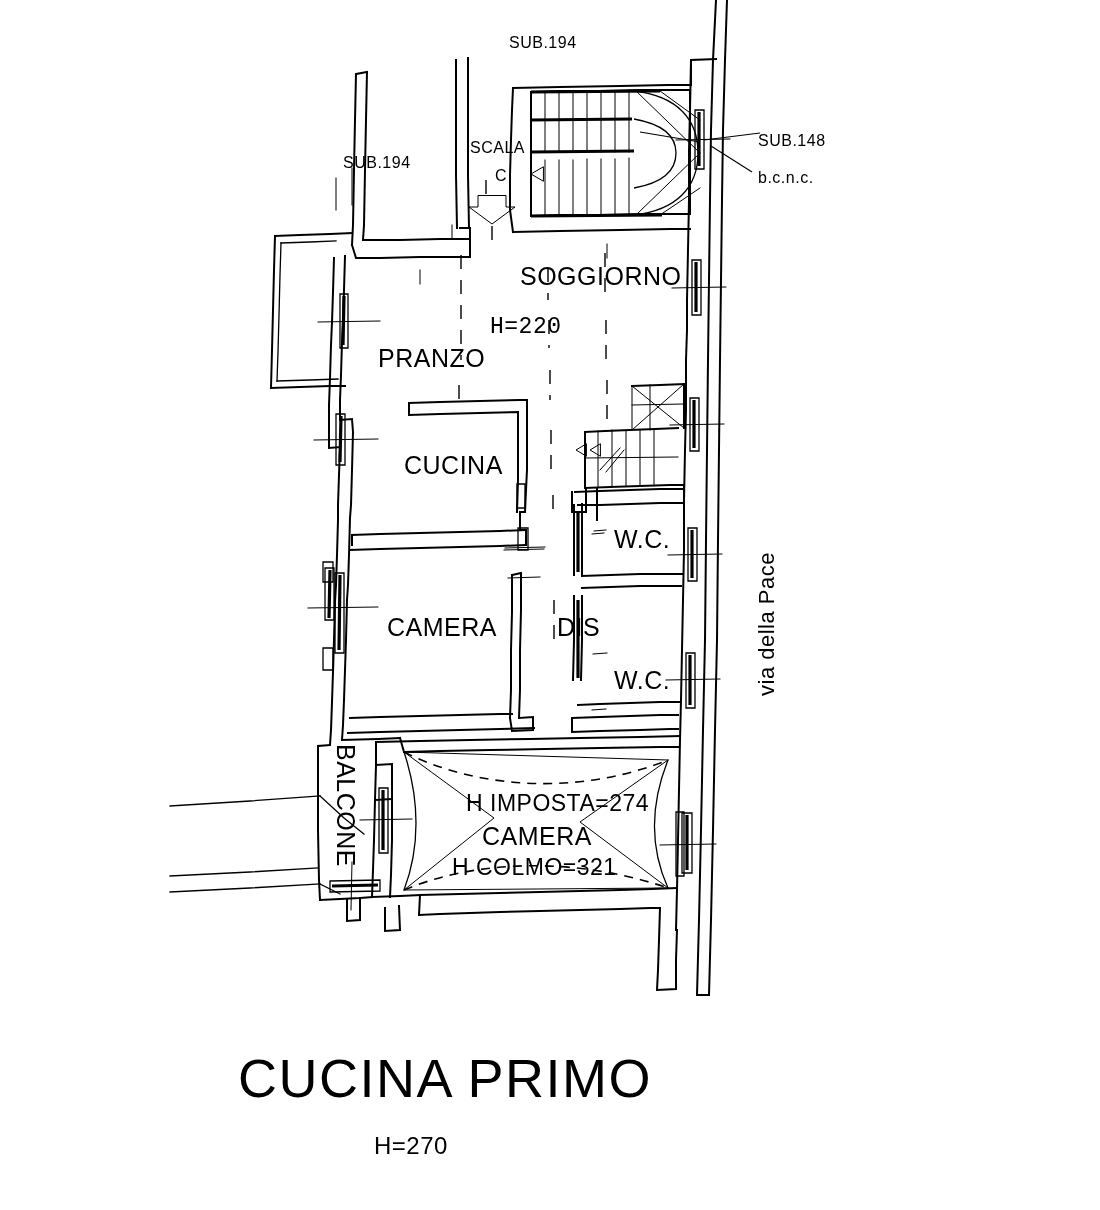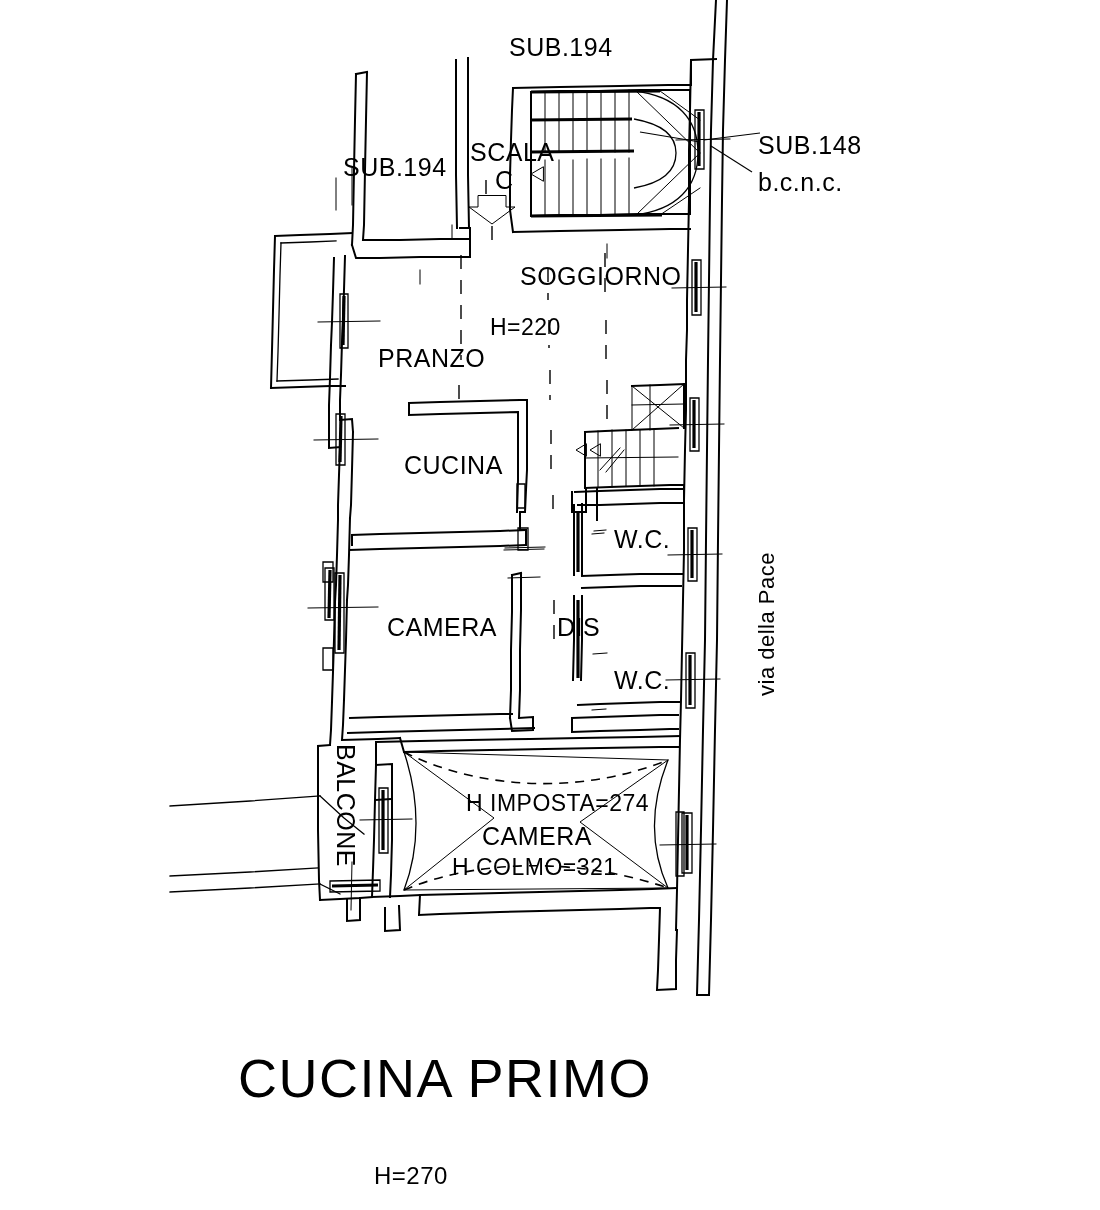--- a/index.html
+++ b/index.html
@@ -14,21 +14,21 @@
 
   .lbl{
     position:absolute;
     font-family:"Liberation Sans","DejaVu Sans",sans-serif;
     color:#000;
     white-space:nowrap;
     line-height:1;
     letter-spacing:0.5px;
   }
   .lbl-room{font-size:25px;}
-  .lbl-sub{font-size:25px;}
+  .lbl-sub{font-size:16px;}
   .lbl-small{font-size:22px;}
   .lbl-h{font-size:23px;}
   .lbl-title{font-size:54px;letter-spacing:1.5px;}
   .lbl-sub-title{font-size:24px;}
   .rot-ccw{transform:rotate(-90deg);transform-origin:0 0;}
   .rot-cw{transform:rotate(90deg);transform-origin:0 0;}
 </style>
 </head>
 <body>
 
@@ -332,21 +332,21 @@
   <div class="lbl lbl-sub" style="left:509px; top:35px;">SUB.194</div>
 
   <div class="lbl lbl-sub" style="left:470px; top:140px;text-align:center;">SCALA</div>
   <div class="lbl lbl-sub" style="left:495px; top:168px;">C</div>
 
   <div class="lbl lbl-sub" style="left:758px; top:133px;">SUB.148</div>
   <div class="lbl lbl-sub" style="left:758px; top:170px;">b.c.n.c.</div>
 
   <div class="lbl lbl-room" style="left:520px; top:264px;">SOGGIORNO</div>
 
-  <div class="lbl lbl-h" style="left:490px; top:316px;">H=220</div>
+  <div class="lbl lbl-h" style="left:490px; top:316px;font-family:Liberation Mono, monospace;">H=220</div>
 
   <div class="lbl lbl-room" style="left:378px; top:346px;">PRANZO</div>
 
   <div class="lbl lbl-room" style="left:404px; top:453px;">CUCINA</div>
 
   <div class="lbl lbl-room" style="left:387px; top:615px;">CAMERA</div>
 
   <div class="lbl lbl-room" style="left:532px; top:615px;margin-left:25px;">DIS</div>
 
   <div class="lbl lbl-room" style="left:614px; top:527px;">W.C.</div>
@@ -358,15 +358,15 @@
   <div class="lbl lbl-room rot-cw" style="left:358px; top:744px;">BALCONE</div>
 
   <div class="lbl lbl-h" style="left:466px; top:792px;">H IMPOSTA=274</div>
 
   <div class="lbl lbl-room" style="left:482px; top:824px;">CAMERA</div>
 
   <div class="lbl lbl-h" style="left:452px; top:856px;">H COLMO=321</div>
 
   <div class="lbl lbl-title" style="left:238px; top:1051px;">CUCINA PRIMO</div>
 
-  <div class="lbl lbl-sub-title" style="left:374px; top:1164px;">H=270</div>
+  <div class="lbl lbl-sub-title" style="left:374px; top:1134px;">H=270</div>
 
 </div>
 
 </body></html>

